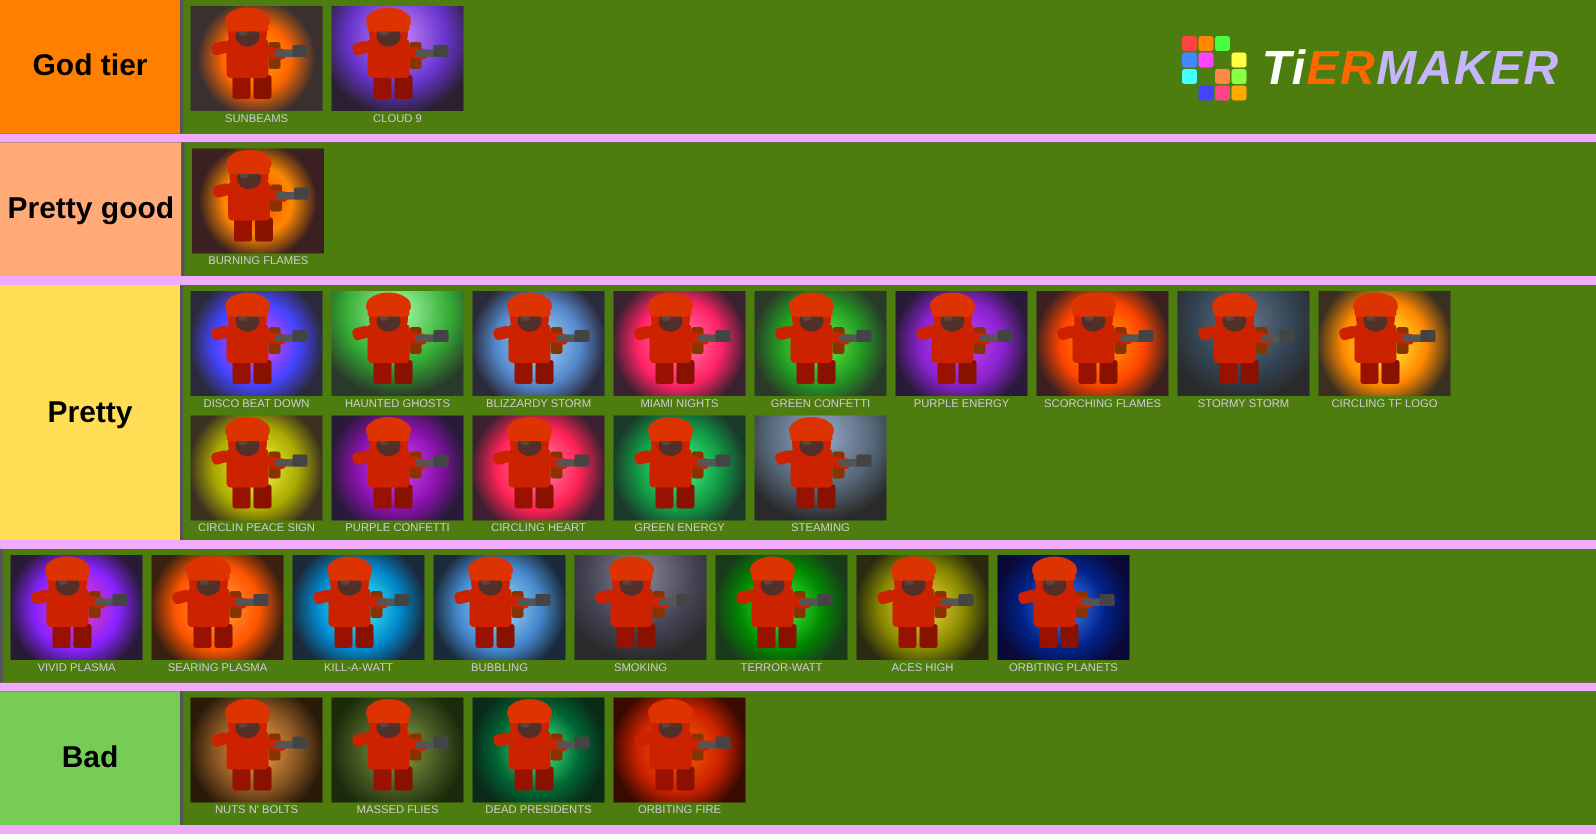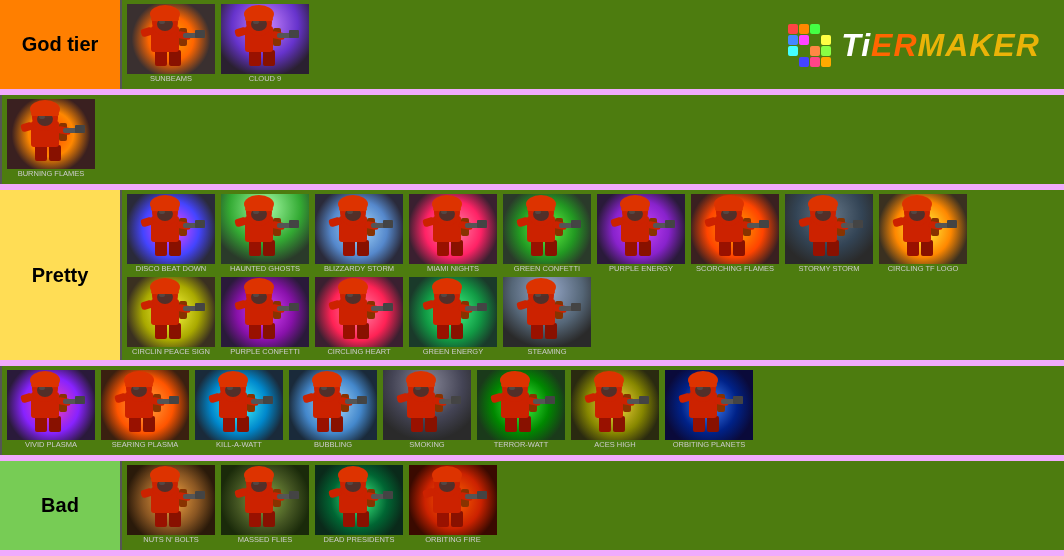--- a/index.html
+++ b/index.html
@@ -170,21 +170,21 @@
       <div class="logo-cell" style="background:#44ffff"></div>
       <div class="logo-cell" style="background:transparent"></div>
       <div class="logo-cell" style="background:#ff8844"></div>
       <div class="logo-cell" style="background:#88ff44"></div>
       <div class="logo-cell" style="background:transparent"></div>
       <div class="logo-cell" style="background:#4444ff"></div>
       <div class="logo-cell" style="background:#ff4488"></div>
       <div class="logo-cell" style="background:#ffaa00"></div>
     </div>
     <div class="logo-text">
-      <span class="ti">Ti</span><span class="er" style="color:#ff6600;">ER</span><span style="color:#eab308;">MAKER</span>
+      <span class="ti">Ti</span><span class="er" style="color:#ff6600;">ER</span><span style="color:#c4b5fd;">MAKER</span>
     </div>
   </div>
 
   <div class="tier-table" id="tier-table-container">
   <div class="tier-row tier-god">
         <div class="tier-label" style="background: rgb(255, 127, 0);">God tier</div>
         <div class="tier-content">
           <div class="tier-item">
       <div class="char-container effect-sunbeams">
         <svg width="88" height="70" viewBox="0 0 88 70" xmlns="http://www.w3.org/2000/svg" style="position:absolute;top:0;left:0;">
@@ -243,20 +243,21 @@
           <ellipse cx="35" cy="18" rx="3" ry="2" fill="#555555" opacity="0.6"></ellipse>
 
           <rect x="24" y="13" width="28" height="4" rx="2" fill="#dd3300"></rect>
         </svg>
       </div>
       <div class="tier-item-label">CLOUD 9</div>
     </div>
         </div>
       </div>
       <div class="tier-row tier-pretty-good">
+        <div class="tier-label" style="background: rgb(255, 170, 119);">Pretty good</div>
         <div class="tier-content">
           <div class="tier-item">
       <div class="char-container effect-burning">
         <svg width="88" height="70" viewBox="0 0 88 70" xmlns="http://www.w3.org/2000/svg" style="position:absolute;top:0;left:0;">
 
           <rect x="28" y="46" width="12" height="16" rx="2" fill="#991100"></rect>
           <rect x="42" y="46" width="12" height="16" rx="2" fill="#881100"></rect>
 
           <rect x="24" y="22" width="28" height="26" rx="3" fill="#cc2200"></rect>
 

